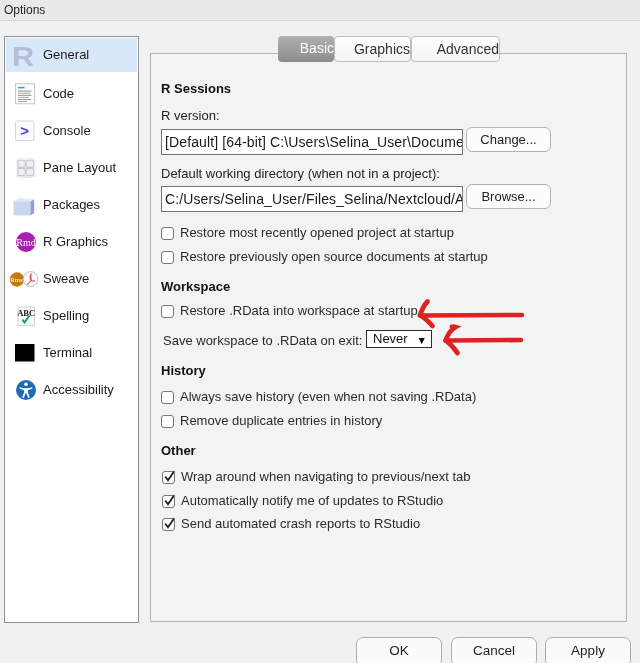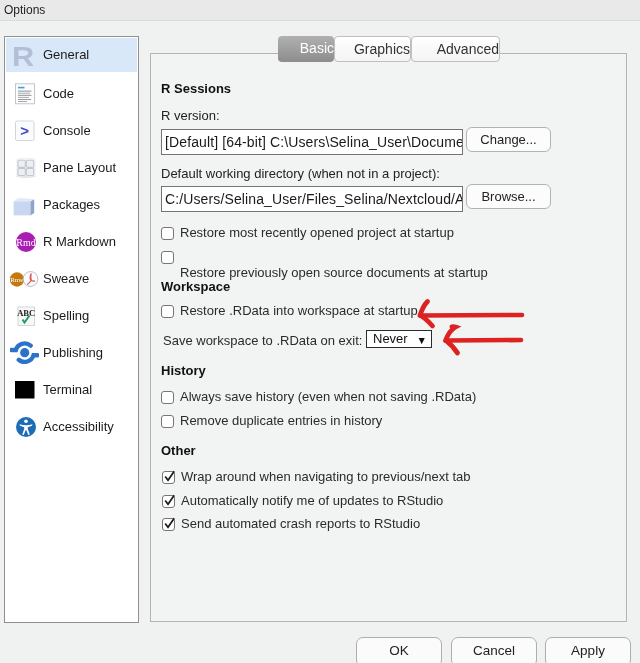--- a/index.html
+++ b/index.html
@@ -79,46 +79,38 @@
           <path d="M3.5,6.6 L8.3,3.7 L9.2,3.8 L4.6,6.7 Z" fill="#eef3fb"></path>
           <path d="M10.5,6.9 L15,4.2 L15.9,4.3 L11.6,7 Z" fill="#eef3fb"></path>
         </svg>
         <div class="lbl">Packages</div>
       </div>
   <div class="navitem">
         <svg class="ic" viewBox="0 0 22 22">
           <circle cx="11" cy="11" r="10" fill="#a81eb2"></circle>
           <text x="11" y="14.8" font-size="10" fill="#ffffff" text-anchor="middle" font-family="Liberation Serif, serif">Rmd</text>
         </svg>
-        <div class="lbl">R Markdown</div>
+        <div class="lbl">R Graphics</div>
       </div>
   <div class="navitem">
         <svg class="ic" style="left:4px; width:29px;" viewBox="0 0 29 22">
           <circle cx="7" cy="11.5" r="7.2" fill="#c4790f"></circle>
           <text x="6.8" y="14.2" font-size="7" fill="#ffffff" text-anchor="middle" font-family="Liberation Serif, serif">Rnw</text>
           <circle cx="20.5" cy="11" r="7.4" fill="#fcfcfd" stroke="#9aa2b8" stroke-width="0.7"></circle>
           <path d="M20.8,5.2 C19.3,7.6 19.1,10.3 20.4,12.7 C18.6,14.3 17.2,15.6 16.9,16.4 C16.7,17.1 17.6,16.9 18.4,16.2 C19.5,15.3 20.5,14.2 21.4,13.3 C22.7,13.7 24.2,13.9 25.3,13.7 L25,12.8 C24.1,12.4 23,12.3 22.1,12.4 C21.3,10.7 21.3,8 21.8,5.5 Z" fill="#e25555"></path>
         </svg>
         <div class="lbl">Sweave</div>
       </div>
   <div class="navitem">
         <svg class="ic" viewBox="0 0 22 22">
           <rect x="3" y="2" width="16.5" height="18.5" fill="#f8f8f8" stroke="#cccccc" stroke-width="0.8"></rect>
           <text x="11.2" y="10.5" font-size="8.5" font-weight="bold" fill="#222" text-anchor="middle" font-family="Liberation Serif, serif">ABC</text>
           <path d="M7.5,14.5 L9.5,17.5 L14.5,10.5" fill="none" stroke="#1e9e60" stroke-width="2"></path>
         </svg>
         <div class="lbl">Spelling</div>
-      </div>
-  <div class="navitem">
-        <svg class="ic" style="left:4px; width:29px; height:23px; margin-top:-11.5px;" viewBox="0 0 29 23">
-          <circle cx="14.7" cy="11.7" r="4.6" fill="#2b72cc"></circle>
-          <path d="M1.3,8.95 L5.8,9.1 A9.25,9.25 0 0 1 20.65,4.6" fill="none" stroke="#2b72cc" stroke-width="4.4" stroke-linecap="round"></path>
-          <path d="M27.6,14.25 L23.5,14.25 A9.25,9.25 0 0 1 8.75,18.8" fill="none" stroke="#2b72cc" stroke-width="4.4" stroke-linecap="round"></path>
-        </svg>
-        <div class="lbl">Publishing</div>
       </div>
   <div class="navitem">
         <svg class="ic" viewBox="0 0 22 22">
           <rect x="-0.5" y="2" width="20" height="17.5" rx="0.5" fill="#000"></rect>
         </svg>
         <div class="lbl">Terminal</div>
       </div>
   <div class="navitem">
         <svg class="ic" viewBox="0 0 22 22">
           <circle cx="11" cy="11" r="10" fill="#1d6cb5"></circle>
@@ -140,21 +132,21 @@
 <div class="inp" style="top:129px;">[Default] [64-bit] C:\Users\Selina_User\Documents\R\R-4.1.2</div>
 <div class="btn" style="left:466px; top:127px; width:85px;">Change...</div>
 
 <div class="lab" style="left:161px; top:166px;">Default working directory (when not in a project):</div>
 <div class="inp" style="top:186px;">C:/Users/Selina_User/Files_Selina/Nextcloud/Auswertung</div>
 <div class="btn" style="left:466px; top:184px; width:85px;">Browse...</div>
 
 <div class="cb" style="left:161px; top:227px;"></div>
 <div class="cbt" style="left:180px; top:225px;">Restore most recently opened project at startup</div>
 <div class="cb" style="left:161px; top:251px;"></div>
-<div class="cbt" style="left:180px; top:249px;margin-top:16px;">Restore previously open source documents at startup</div>
+<div class="cbt" style="left:180px; top:249px;">Restore previously open source documents at startup</div>
 
 <h3 style="left:161px; top:279px;">Workspace</h3>
 <div class="cb" style="left:161px; top:305px;"></div>
 <div class="cbt" style="left:180px; top:303px;">Restore .RData into workspace at startup</div>
 <div class="cbt" style="left:163px; top:333px;">Save workspace to .RData on exit:</div>
 <div class="seldd">
     <span style="position:absolute; left:6px;">Never</span>
     <span style="position:absolute; right:4px; font-size:10.5px; top:0.5px; color:#111;">▼</span>
   </div>
 

